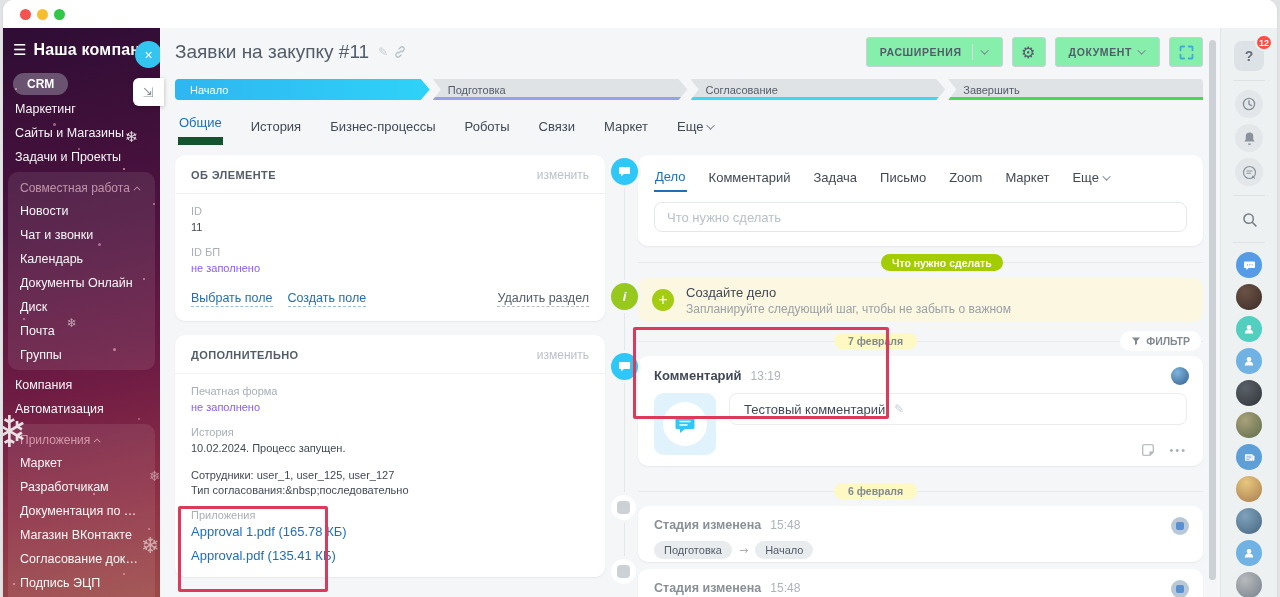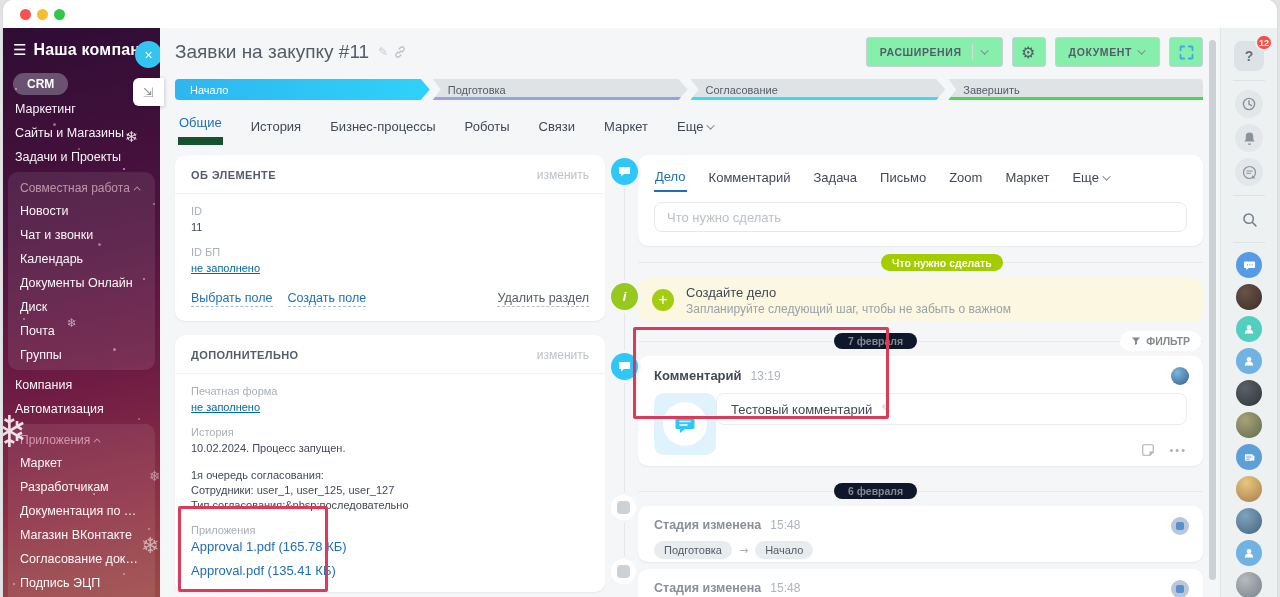--- a/index.html
+++ b/index.html
@@ -72,21 +72,21 @@
   .content { display:flex; gap:6px; margin-top:10px; height:430px; }
   .left-col { width:430px; flex-shrink:0; }
   .card { background:#fff; border-radius:10px; box-shadow:0 1px 2px rgba(60,70,80,.07); }
   .sec-card { padding:13px 16px 14px; }
   .sec-card + .sec-card { margin-top:14px; }
   .card-head { display:flex; align-items:center; font-size:11px; font-weight:bold; letter-spacing:.4px; color:#535c69; }
   .edit-link { margin-left:auto; font-weight:normal; letter-spacing:0; font-size:12px; color:#bcc2c9; }
   .head-div { height:1px; background:#f0f2f4; margin:11px -16px 0; }
   .f-label { font-size:11px; color:#a9afb6; margin-top:11px; }
   .f-value { font-size:11px; color:#424956; margin-top:3px; line-height:1.35; }
-  .f-value.muted { color:#0369a1;text-decoration:underline; }
+  .f-value.muted { color:#8b5cf6; }
   .file-link { display:block; font-size:13px; color:#1e6fb8; margin-top:9px; }
   .links-row { display:flex; gap:15px; margin-top:15px; font-size:12.5px; align-items:center; }
   .dashed-link { color:#1e6fb8; border-bottom:1px dashed rgba(30,111,184,.45); padding-bottom:1px; }
   .dashed-link.gray { color:#535c69; margin-left:auto; border-bottom-color:rgba(83,92,105,.4); }
 
   
   .tl-col { flex:1; min-width:0; position:relative; padding-left:27px; }
   .tl-line { position:absolute; left:13px; top:8px; bottom:0; width:1px; background:#e4e7e9; }
   .tl-icon { position:absolute; left:0; width:27px; height:27px; border-radius:50%; display:flex;
     align-items:center; justify-content:center; z-index:2; }
@@ -107,35 +107,35 @@
     background:var(--hint-green,#a4cd00); color:#fff; font-size:10.5px; font-weight:bold;
     display:flex; align-items:center; z-index:1; }
   .banner { margin-top:8px; background:#fbf7e1; border-radius:10px; padding:8px 14px; display:flex;
     align-items:center; gap:12px; height:44px; }
   .plus-circle { width:22px; height:22px; border-radius:50%; background:#a3cc13; color:#fff; font-size:16px;
     display:flex; align-items:center; justify-content:center; flex-shrink:0; }
   .banner-title { font-size:13px; color:#424956; }
   .banner-sub { font-size:12px; color:#9ba1a8; margin-top:2px; }
   .date-row { position:relative; height:16px; margin-top:11px; }
   .date-row::before { content:""; position:absolute; left:0; right:0; top:8px; height:1px; background:#e8ebed; }
-  .date-pill { position:absolute; top:0; height:16px; padding:0 14px; border-radius:9px; background:#0f172a;
+  .date-pill { position:absolute; top:0; height:16px; padding:0 14px; border-radius:9px; background:#fef9c3;
     color:#82898f; font-size:10.5px; font-weight:bold; display:flex; align-items:center; z-index:1; }
   .filter-pill { position:absolute; right:2px; top:-2px; height:20px; padding:0 11px; border-radius:12px;
     background:#fff; color:#82898f; font-size:10.5px; font-weight:bold; display:flex; align-items:center;
     gap:5px; z-index:1; }
   .entry-card { margin-top:7px; padding:12px 16px; position:relative; }
   .entry-head { display:flex; align-items:baseline; gap:9px; }
   .entry-type { font-size:13px; font-weight:bold; color:#424956; }
   .entry-type.gray { color:#8a9097; font-size:12.5px; }
   .entry-time { font-size:12px; color:#adb3b9; }
   .entry-avatar { position:absolute; right:14px; top:11px; width:18px; height:18px; border-radius:50%; }
   .av-photo { background:radial-gradient(circle at 35% 30%,#7db4dd,#33608c); }
   .av-sys { background:#b9c8d7; display:flex; align-items:center; justify-content:center; }
   .av-sys i { width:8px; height:8px; background:#5a8fd0; border-radius:2px; }
-  .comment-body { display:flex; margin-top:10px; }
+  .comment-body { display:flex; gap:13px; margin-top:10px; }
   .comment-tile { width:62px; height:62px; border-radius:10px; background:#e0f2fc; display:flex;
     align-items:center; justify-content:center; flex-shrink:0; }
   .comment-tile .bub { width:44px; height:44px; border-radius:50%; background:#fff; display:flex;
     align-items:center; justify-content:center; }
   .comment-msg { flex:1; border:1px solid #eaeced; border-radius:8px; padding:9px 14px; font-size:13px;
     color:#424956; height:32px; display:flex; align-items:center; gap:9px; }
   .pencil { color:#c6ccd2; font-size:12px; font-family:"DejaVu Sans",sans-serif; }
   .entry-foot { position:absolute; right:16px; bottom:9px; display:flex; align-items:center; gap:14px; color:#a9aeb4; }
   .dots3 { letter-spacing:2px; font-size:11px; color:#a9aeb4; }
   .badge-row { display:flex; align-items:center; gap:7px; margin-top:9px; }
@@ -316,21 +316,20 @@
               <span>ДОПОЛНИТЕЛЬНО</span>
               <span class="edit-link">изменить</span>
             </div>
             <div class="head-div"></div>
             <div class="f-label">Печатная форма</div>
             <div class="f-value muted">не заполнено</div>
             <div class="f-label">История</div>
             <div class="f-value">
               <div>10.02.2024. Процесс запущен.</div>
               <div style="height:13px"></div>
-              <div>1я очередь согласования:</div>
               <div>Сотрудники: user_1, user_125, user_127</div>
               <div>Тип согласования:&amp;nbsp;последовательно</div>
             </div>
             <div class="f-label">Приложения</div>
             <a class="file-link" style="margin-top:3px">Approval 1.pdf (165.78 КБ)</a>
             <a class="file-link">Approval.pdf (135.41 КБ)</a>
 
           </div>
         </div>
 

